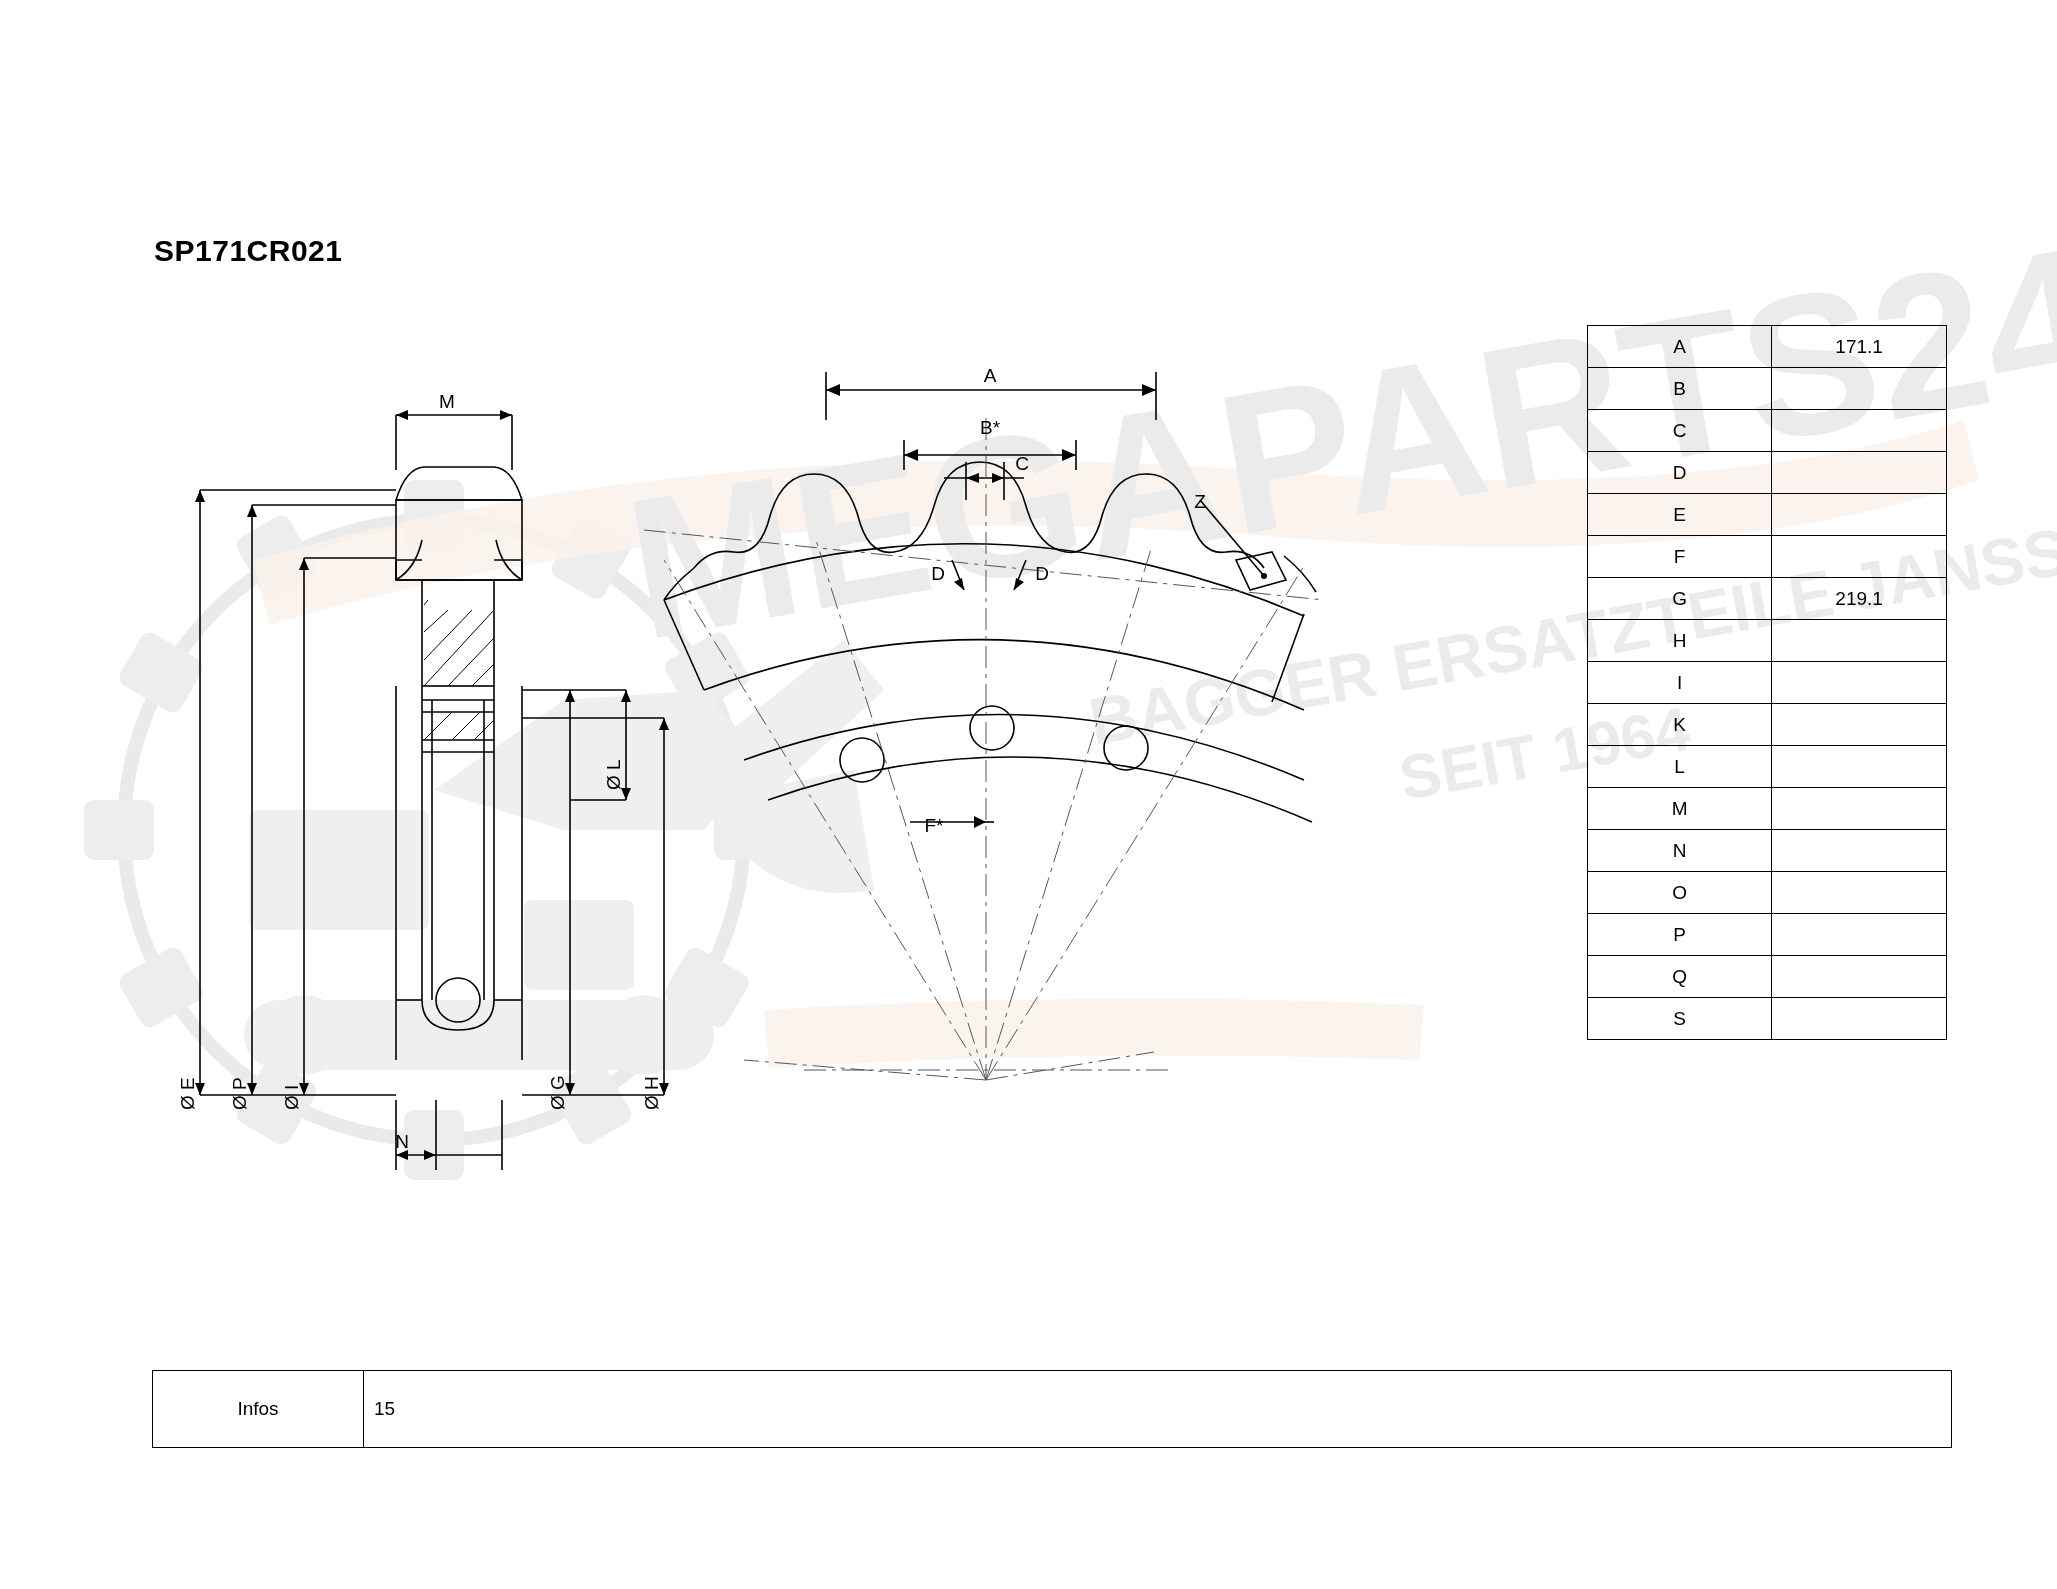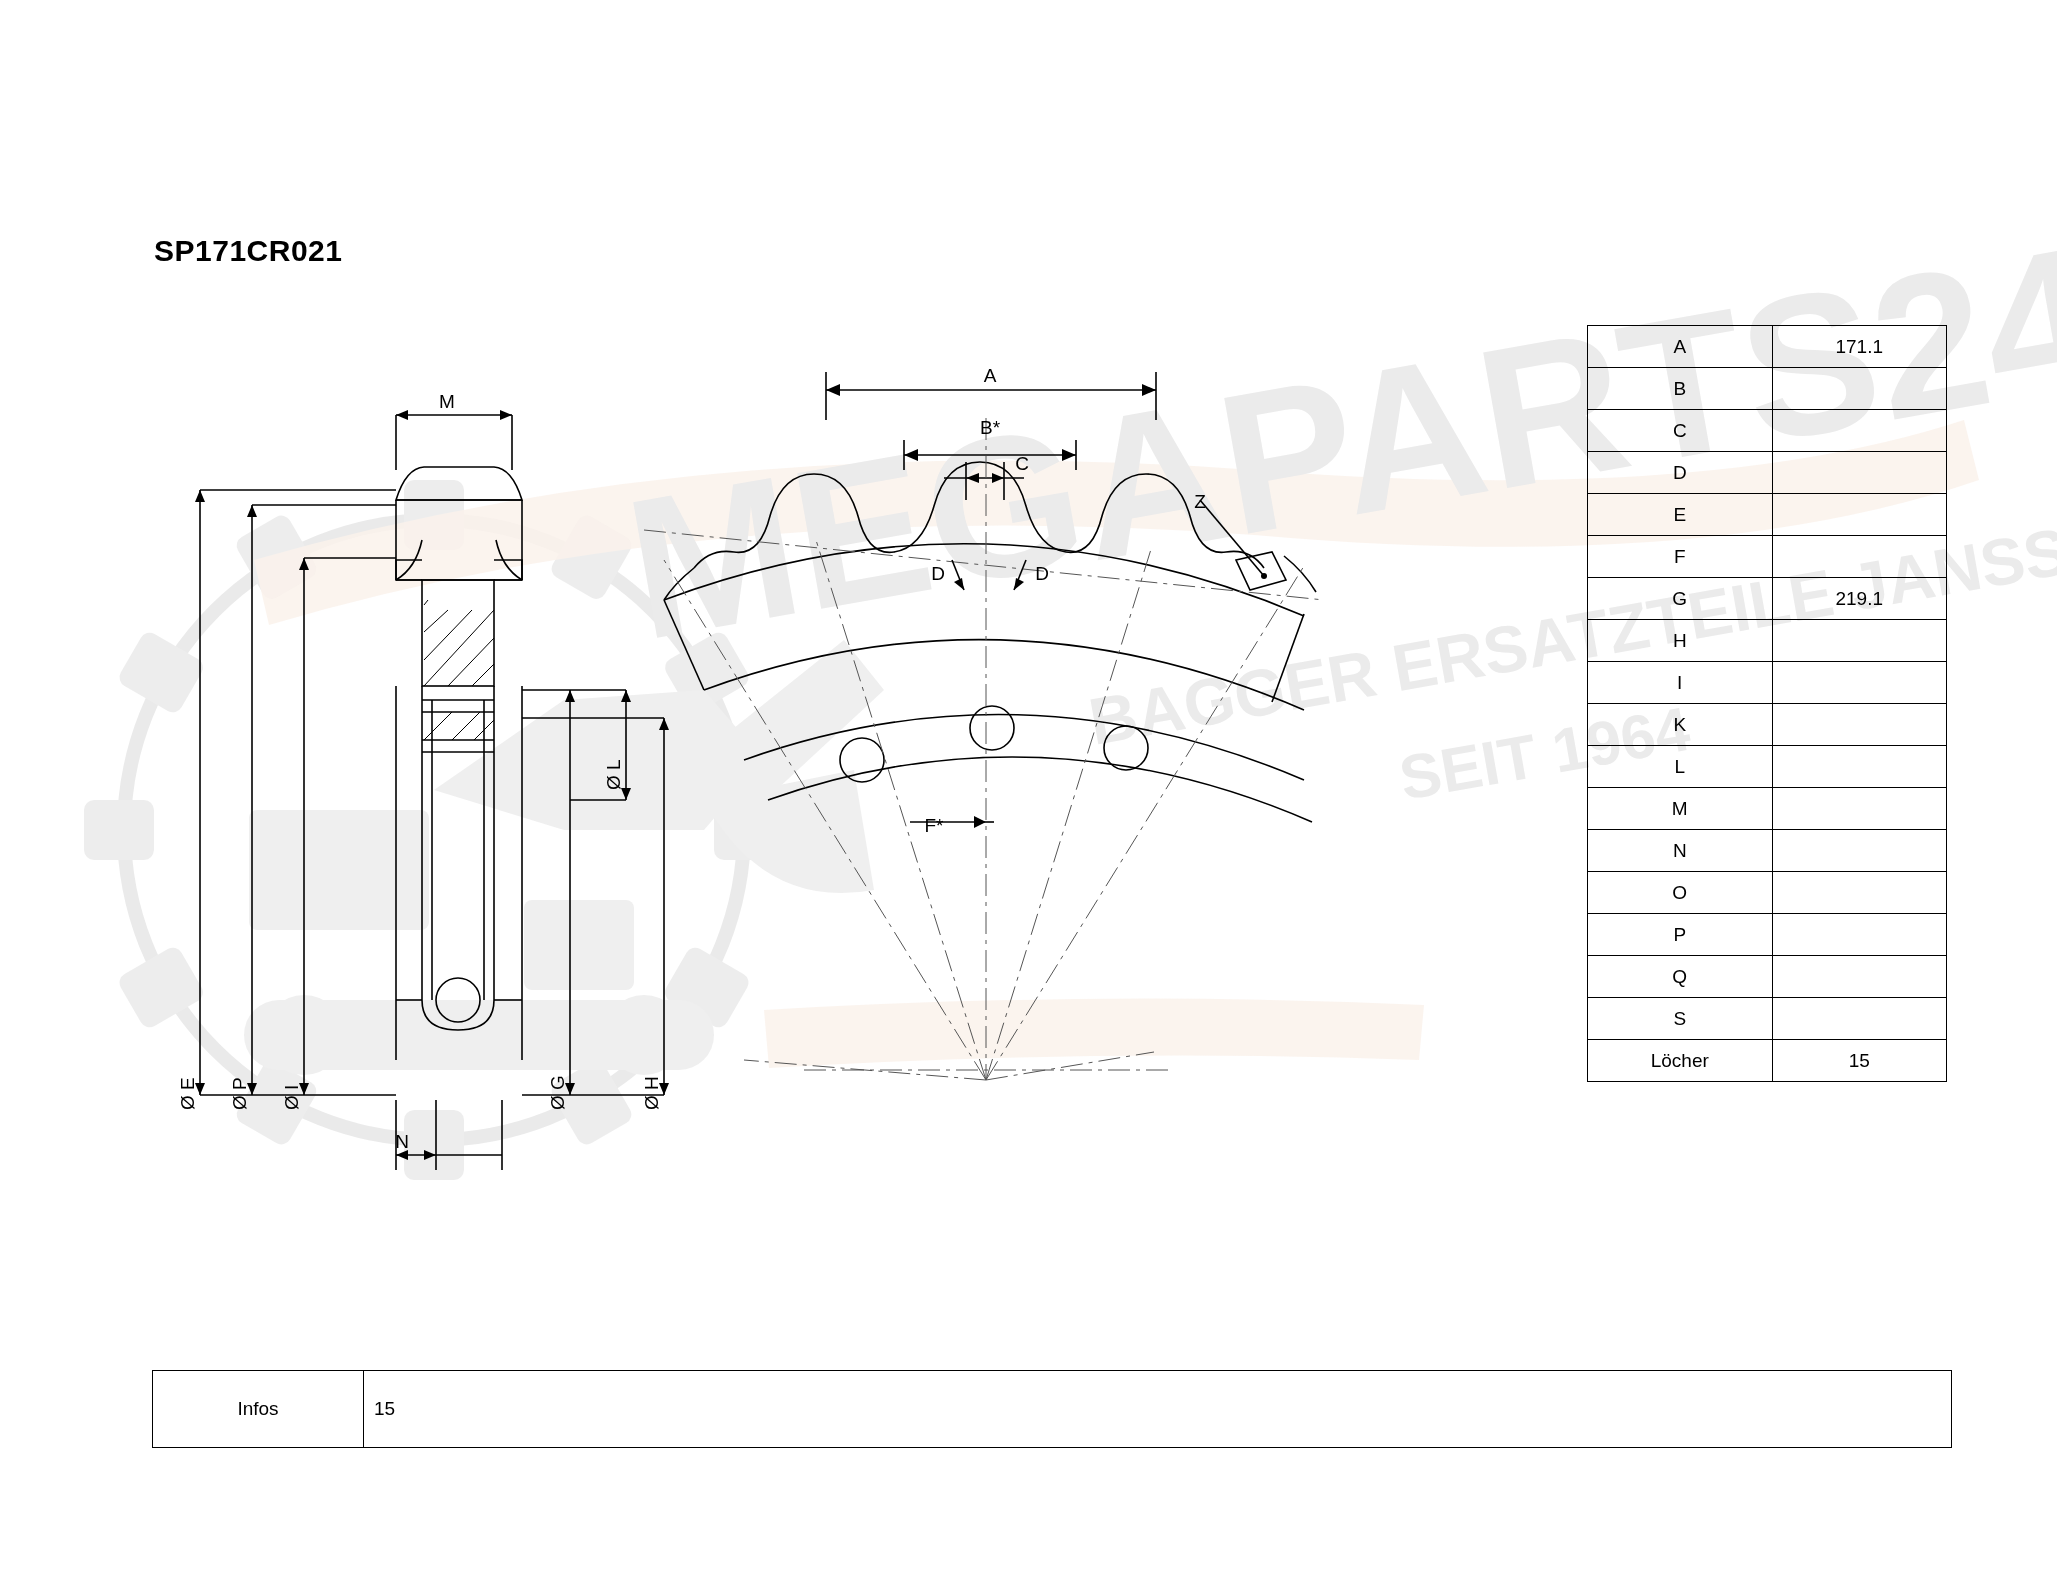--- a/index.html
+++ b/index.html
@@ -437,24 +437,20 @@
           <td class="val"></td>
         </tr>
       <tr>
           <td class="key">Q</td>
           <td class="val"></td>
         </tr>
       <tr>
           <td class="key">S</td>
           <td class="val"></td>
         </tr>
-      <tr>
-          <td class="key">Löcher</td>
-          <td class="val">15</td>
-        </tr>
     </tbody>
   </table>
 
   <table class="infos-table">
     <tbody>
       <tr>
         <td class="key">Infos</td>
         <td class="val">15</td>
       </tr>
     </tbody>

